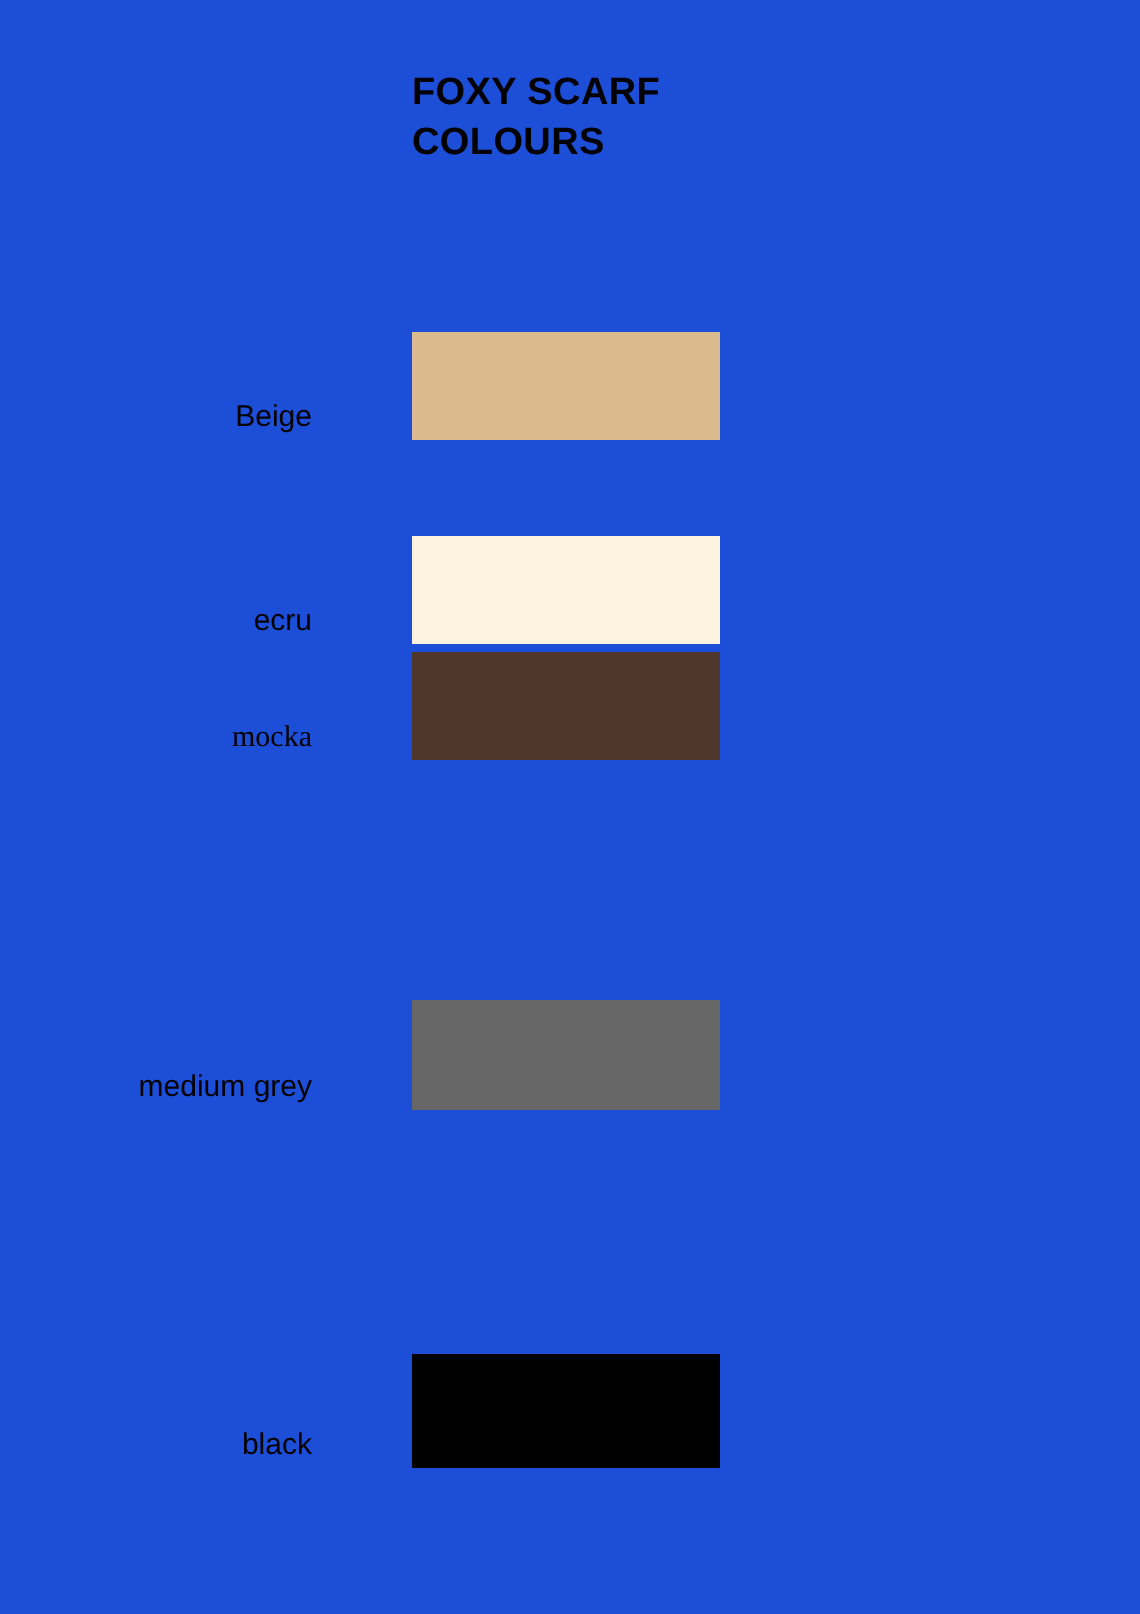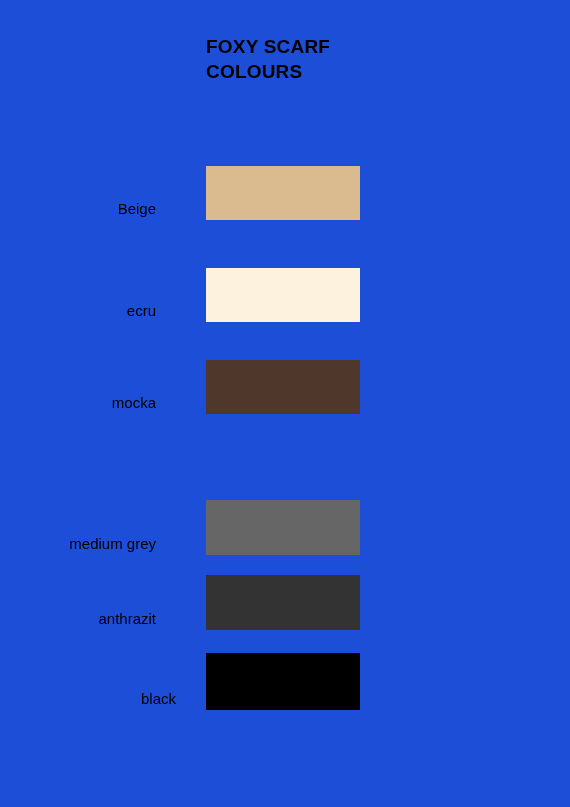--- a/index.html
+++ b/index.html
@@ -91,31 +91,27 @@
 
   <div class="swatch-list">
       <div class="swatch-row" style="top: 166px; height: 54px;">
         <div class="swatch-label">Beige</div>
         <div class="swatch-chip" style="background: rgb(217, 187, 143);"></div>
       </div>
       <div class="swatch-row" style="top: 268px; height: 54px;">
         <div class="swatch-label">ecru</div>
         <div class="swatch-chip" style="background: rgb(252, 242, 221);"></div>
       </div>
-      <div class="swatch-row" style="top: 360px; height: 54px;">
+      <div class="swatch-row" style="top: 326px; height: 54px; font-family: Liberation Serif, serif;">
         <div class="swatch-label">mocka</div>
         <div class="swatch-chip" style="background: rgb(79, 55, 43);"></div>
       </div>
       <div class="swatch-row" style="top: 500px; height: 55px;">
         <div class="swatch-label">medium grey</div>
         <div class="swatch-chip" style="background: rgb(102, 102, 102);"></div>
       </div>
-      <div class="swatch-row" style="top: 575px; height: 55px;">
-        <div class="swatch-label">anthrazit</div>
-        <div class="swatch-chip" style="background: rgb(51, 51, 51);"></div>
-      </div>
-      <div class="swatch-row" style="top: 653px; height: 57px; padding-left: 20px;">
+      <div class="swatch-row" style="top: 677px; height: 57px;">
         <div class="swatch-label">black</div>
         <div class="swatch-chip" style="background: rgb(0, 0, 0);"></div>
       </div>
     </div>
 
 </div>
 
 </body></html>

